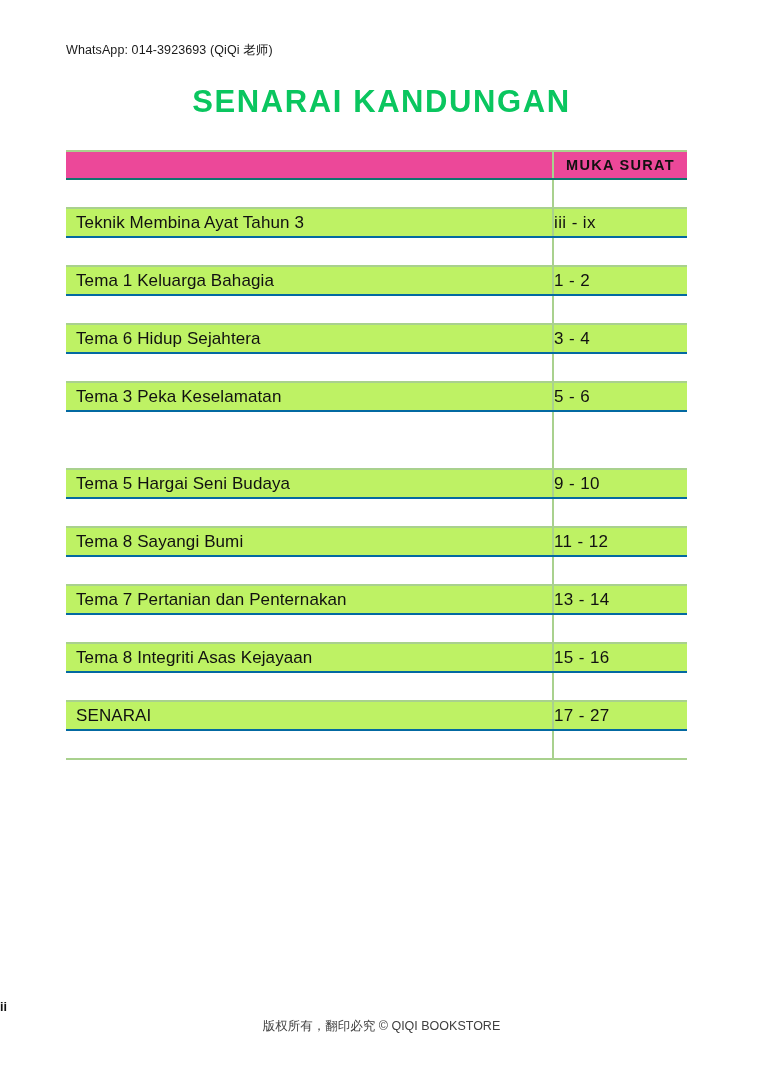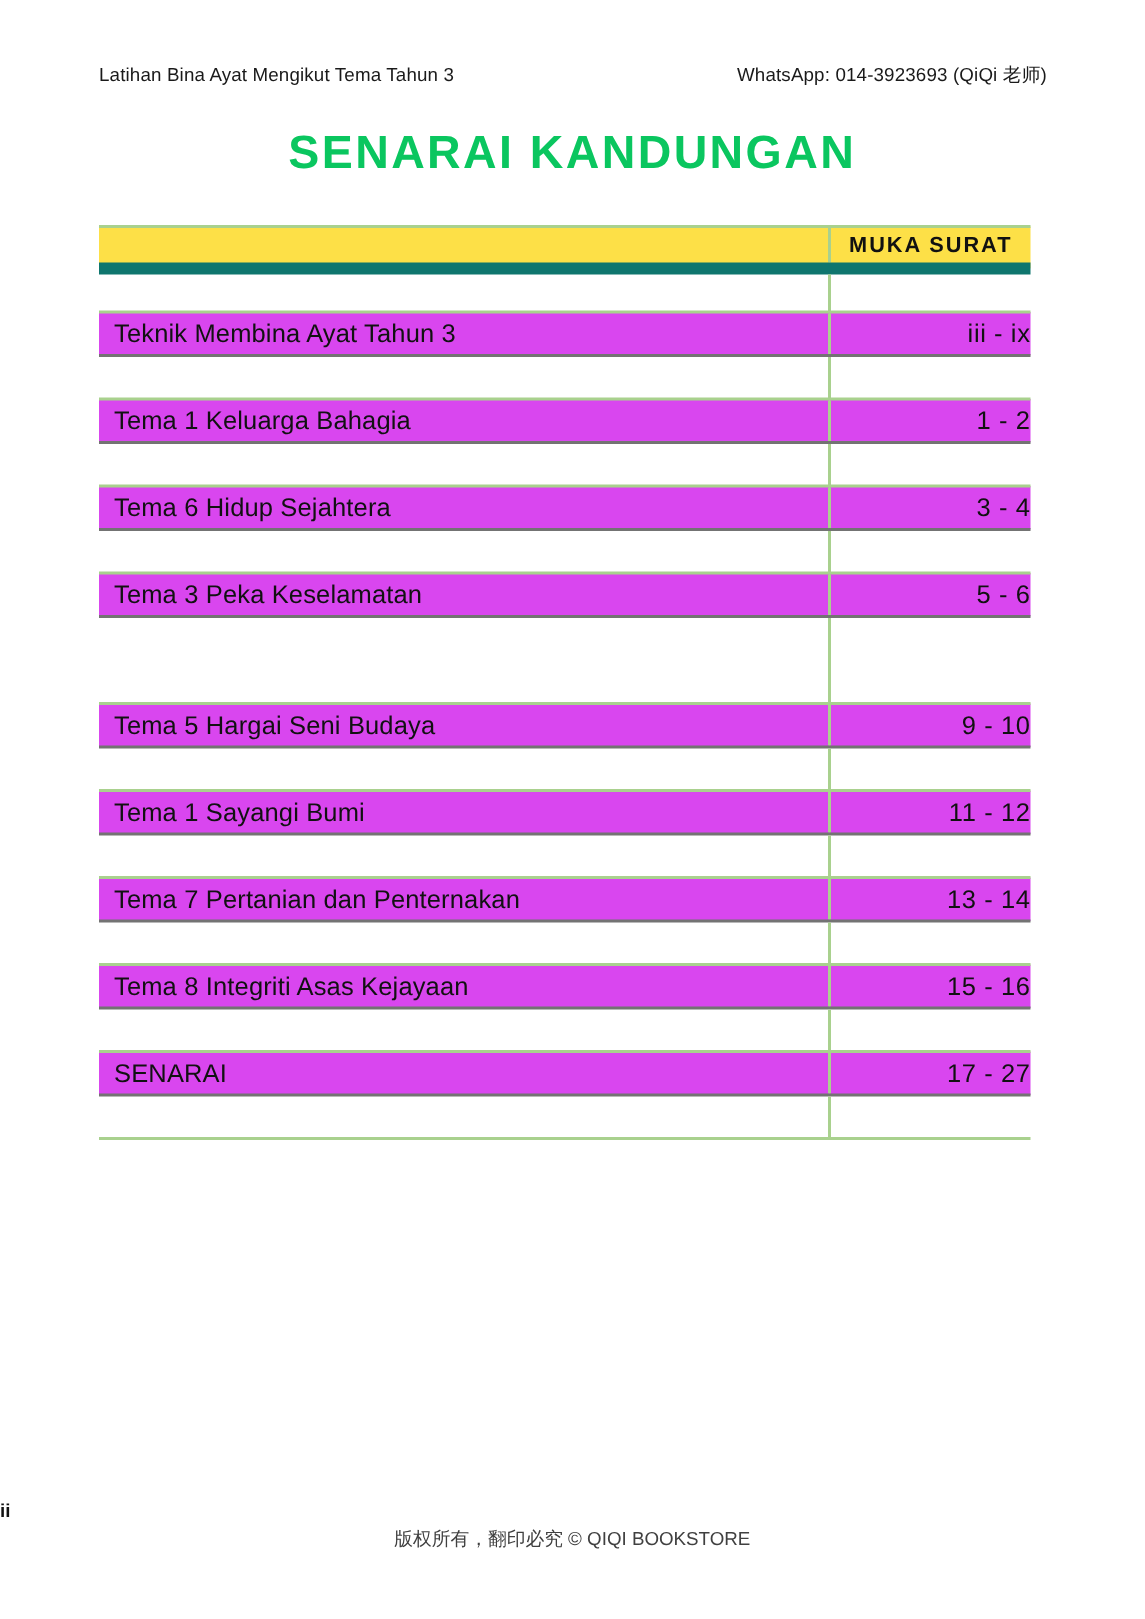--- a/index.html
+++ b/index.html
@@ -69,45 +69,45 @@
     padding: 0;
     vertical-align: middle;
     border: 0;
   }
 
   .col-title { width: 487px; }
   .col-page  { width: 134px; }
 
   
   tr.filled td {
-    background: #d946ef;
+    background: #bef264;
     border-top: 2px solid #a9d18e;
-    border-bottom: 2px solid #737373;
+    border-bottom: 2px solid #0369a1;
   }
   tr.filled td.cell-title {
     padding-left: 10px;
     font-size: 17px;
     color: #111111;
     white-space: nowrap;
     letter-spacing: 0.1px;
   }
   tr.filled td.cell-page {
-    text-align: right;
+    text-align: left;
     font-size: 17px;
     color: #111111;
     border-left: 2px solid #a9d18e;
     letter-spacing: 0.4px;
   }
 
   
   tr.head-row { height: 28px; }
   tr.head-row td {
-    background: #fde047;
+    background: #ec4899;
     border-top: 2px solid #a9d18e;
-    border-bottom: 8px solid #0f766e;
+    border-bottom: 2px solid #0f766e;
   }
   tr.head-row td.cell-page {
     text-align: center;
     font-size: 14.5px;
     font-weight: bold;
     color: #111111;
     letter-spacing: 1.3px;
     border-left: 2px solid #a9d18e;
   }
 
@@ -144,21 +144,20 @@
     color: #404040;
     white-space: nowrap;
   }
 </style>
 </head>
 <body>
 
 <div class="page">
 
   <div class="doc-header">
-    <span class="left">Latihan Bina Ayat Mengikut Tema Tahun 3</span>
     <span class="right">WhatsApp: 014-3923693 (QiQi 老师)</span>
   </div>
 
   <div class="doc-title">SENARAI KANDUNGAN</div>
 
   <table class="toc">
     <colgroup>
       <col class="col-title">
       <col class="col-page">
     </colgroup>
@@ -209,21 +208,21 @@
         </tr>
         <tr class="filled">
           <td class="cell-title">Tema 5  Hargai Seni Budaya</td>
           <td class="cell-page">9 - 10</td>
         </tr>
         <tr class="spacer">
           <td class="cell-title"></td>
           <td class="cell-page"></td>
         </tr>
         <tr class="filled">
-          <td class="cell-title">Tema 1  Sayangi Bumi</td>
+          <td class="cell-title">Tema 8  Sayangi Bumi</td>
           <td class="cell-page">11 - 12</td>
         </tr>
         <tr class="spacer">
           <td class="cell-title"></td>
           <td class="cell-page"></td>
         </tr>
         <tr class="filled">
           <td class="cell-title">Tema 7  Pertanian dan Penternakan</td>
           <td class="cell-page">13 - 14</td>
         </tr>

